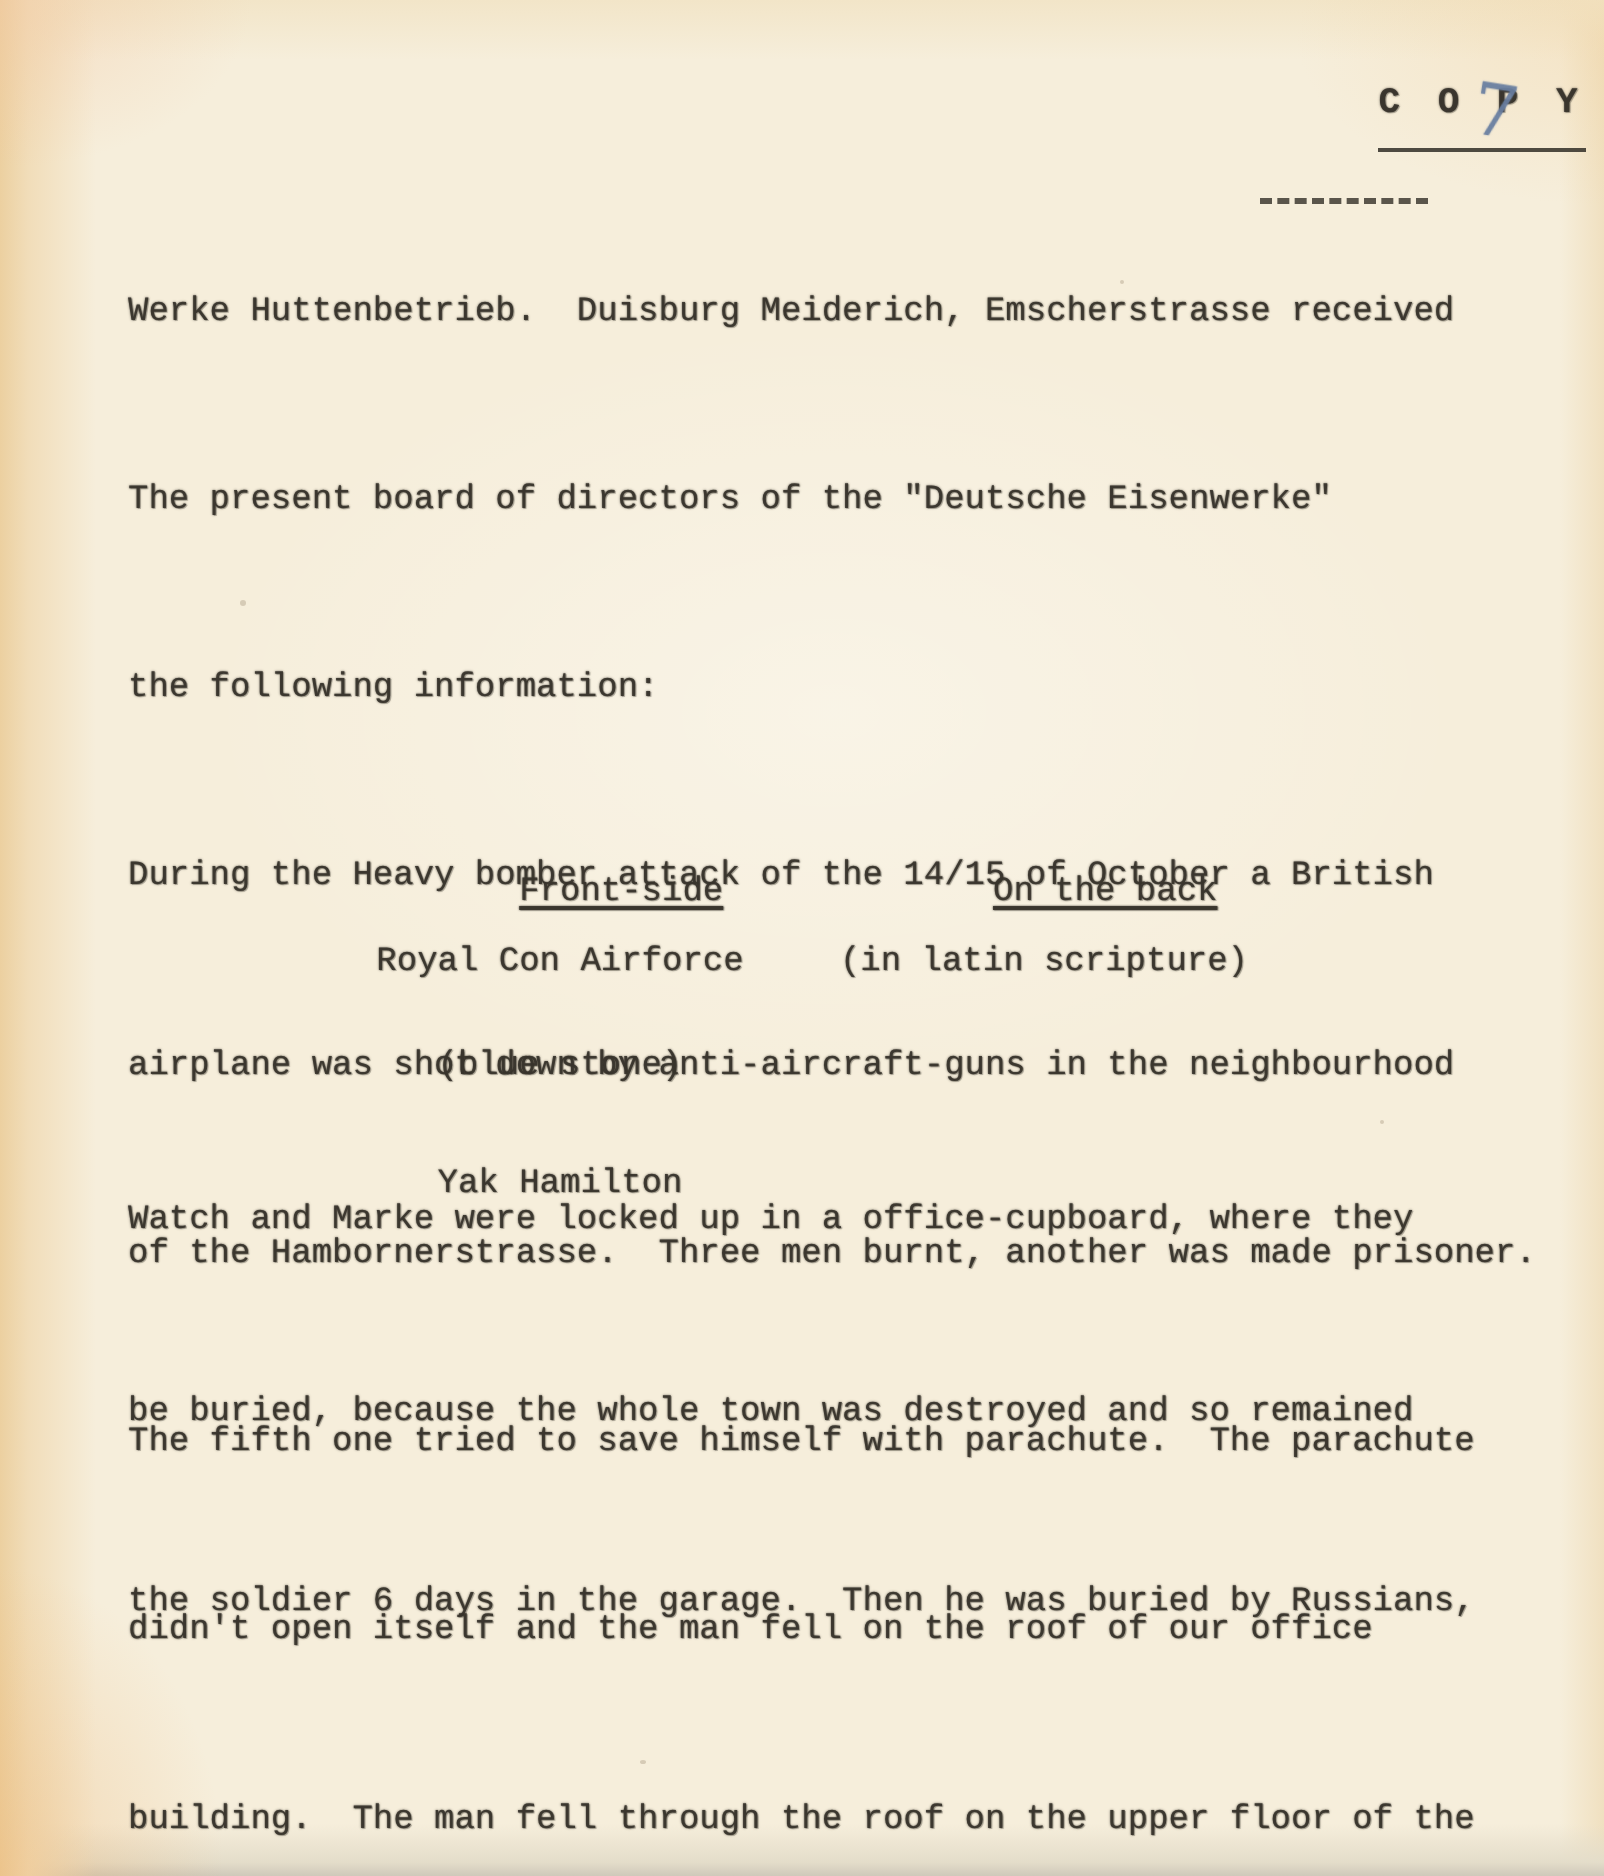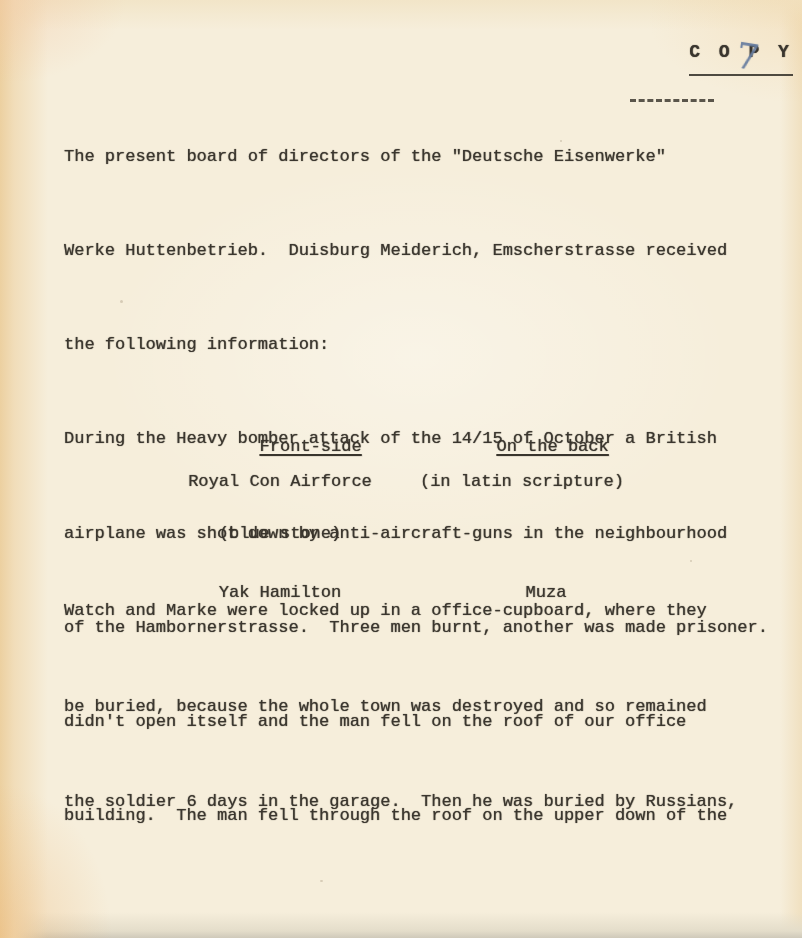--- a/index.html
+++ b/index.html
@@ -109,44 +109,44 @@
 </head>
 <body>
 
 <div class="ink-layer">
 
   <div class="copy-stamp">
     <span class="stamp-text">C O P Y</span>
   </div>
 
   <div class="para para-1">
+    <div class="doc-line">Werke Huttenbetrieb.  Duisburg Meiderich, Emscherstrasse received</div>
     <div class="doc-line">The present board of directors of the "Deutsche Eisenwerke"</div>
-    <div class="doc-line">Werke Huttenbetrieb.  Duisburg Meiderich, Emscherstrasse received</div>
     <div class="doc-line">the following information:</div>
     <div class="doc-line">During the Heavy bomber attack of the 14/15 of October a British</div>
     <div class="doc-line">airplane was shot down by anti-aircraft-guns in the neighbourhood</div>
     <div class="doc-line">of the Hambornerstrasse.  Three men burnt, another was made prisoner.</div>
+    <div class="doc-line">The fifth one tried to save himself with parachute.  The parachute</div>
     <div class="doc-line">didn't open itself and the man fell on the roof of our office</div>
-    <div class="doc-line">building.  The man fell through the roof on the upper down of the</div>
+    <div class="doc-line">building.  The man fell through the roof on the upper floor of the</div>
     
     
   </div>
 
   <div class="name-mark">
     <div class="col col-front">
       <span class="col-title">Front-side</span>
       <span class="col-line">Royal Con Airforce</span>
       <span class="col-line">(blue stone)</span>
       <span class="col-line col-last">Yak Hamilton</span>
     </div>
     <div class="col col-back">
       <span class="col-title">On the back</span>
       <span class="col-line">(in latin scripture)</span>
       <span class="col-line col-gap"></span>
-      <span class="col-line col-last">Muza</span>
     </div>
   </div>
 
   <div class="para para-2">
     <div class="doc-line">Watch and Marke were locked up in a office-cupboard, where they</div>
     <div class="doc-line">be buried, because the whole town was destroyed and so remained</div>
     <div class="doc-line">the soldier 6 days in the garage.  Then he was buried by Russians,</div>
     
     
     

